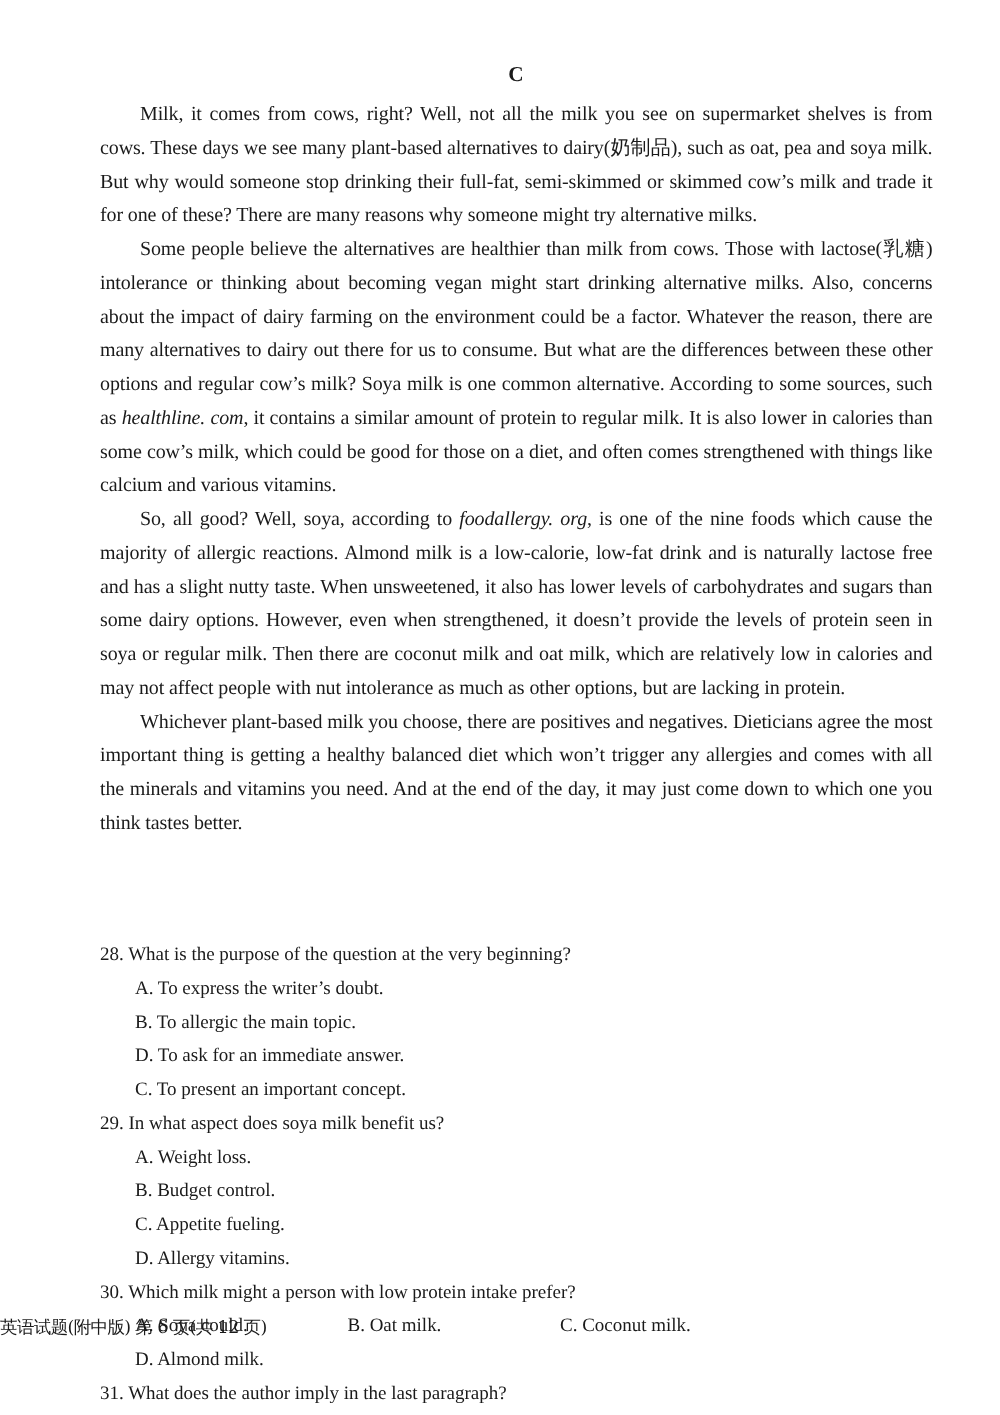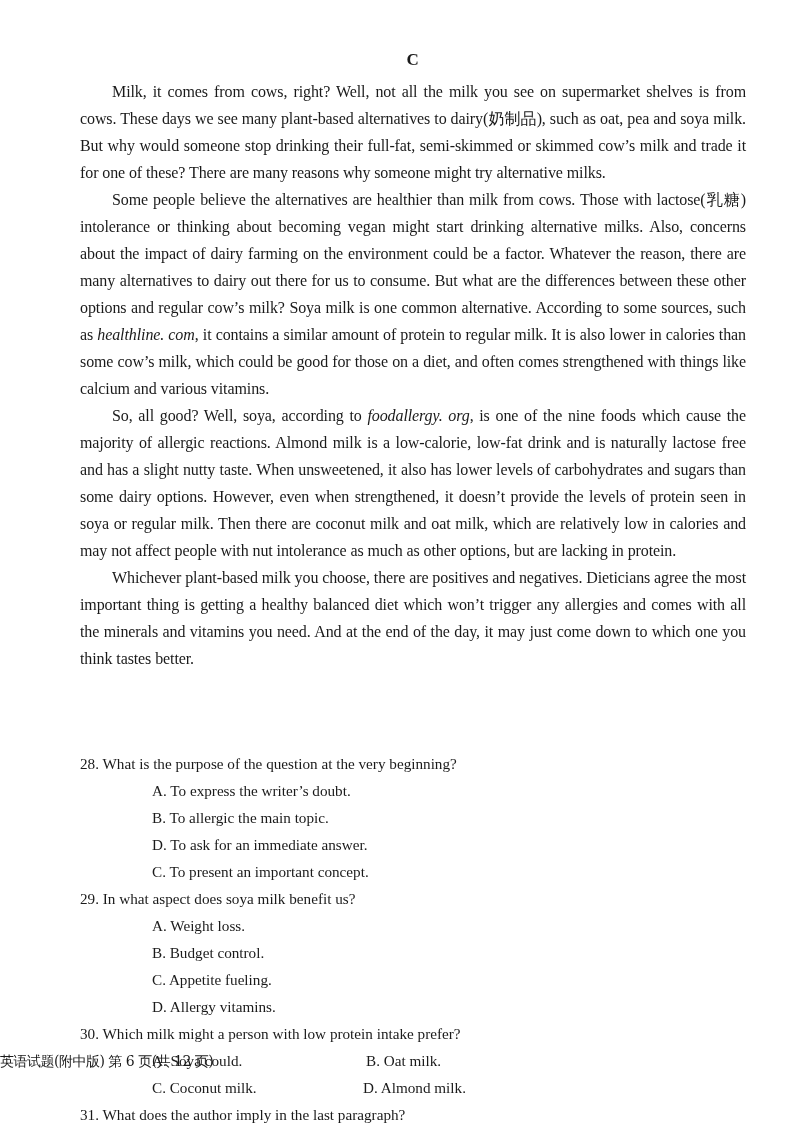--- a/index.html
+++ b/index.html
@@ -15,21 +15,21 @@
   .passage { position: absolute; left: 0; top: 78px; width: 666px; }
   .para {
     margin: 0; font-size: 16px; line-height: 27px; text-align: justify;
     text-indent: 32px; letter-spacing: -0.1px;
   }
   .para i { font-style: italic; margin-top: 12px; }
   .questions { position: absolute; left: 0; top: 750px; width: 666px; }
   .q { font-size: 15.2px; line-height: 27px; }
   .q-stem { display: block; }
   .q-opts { display: flex; flex-wrap: wrap; padding-left: 28px; }
-  .opt { width: 340px; margin-left: 44px; }
+  .opt { width: 340px; }
   .q-opts.four .opt { width: 170px; }
   .q-opts.four .opt:nth-child(3) { width: 167px; font-family: Liberation Serif, serif; }
   .footer {
     position: absolute; left: 0; top: 1053px; width: 800px; 
     font-size: 14px; font-family: "DejaVu Serif", serif; letter-spacing: -0.5px;
   }
 </style>
 </head>
 <body>
 

